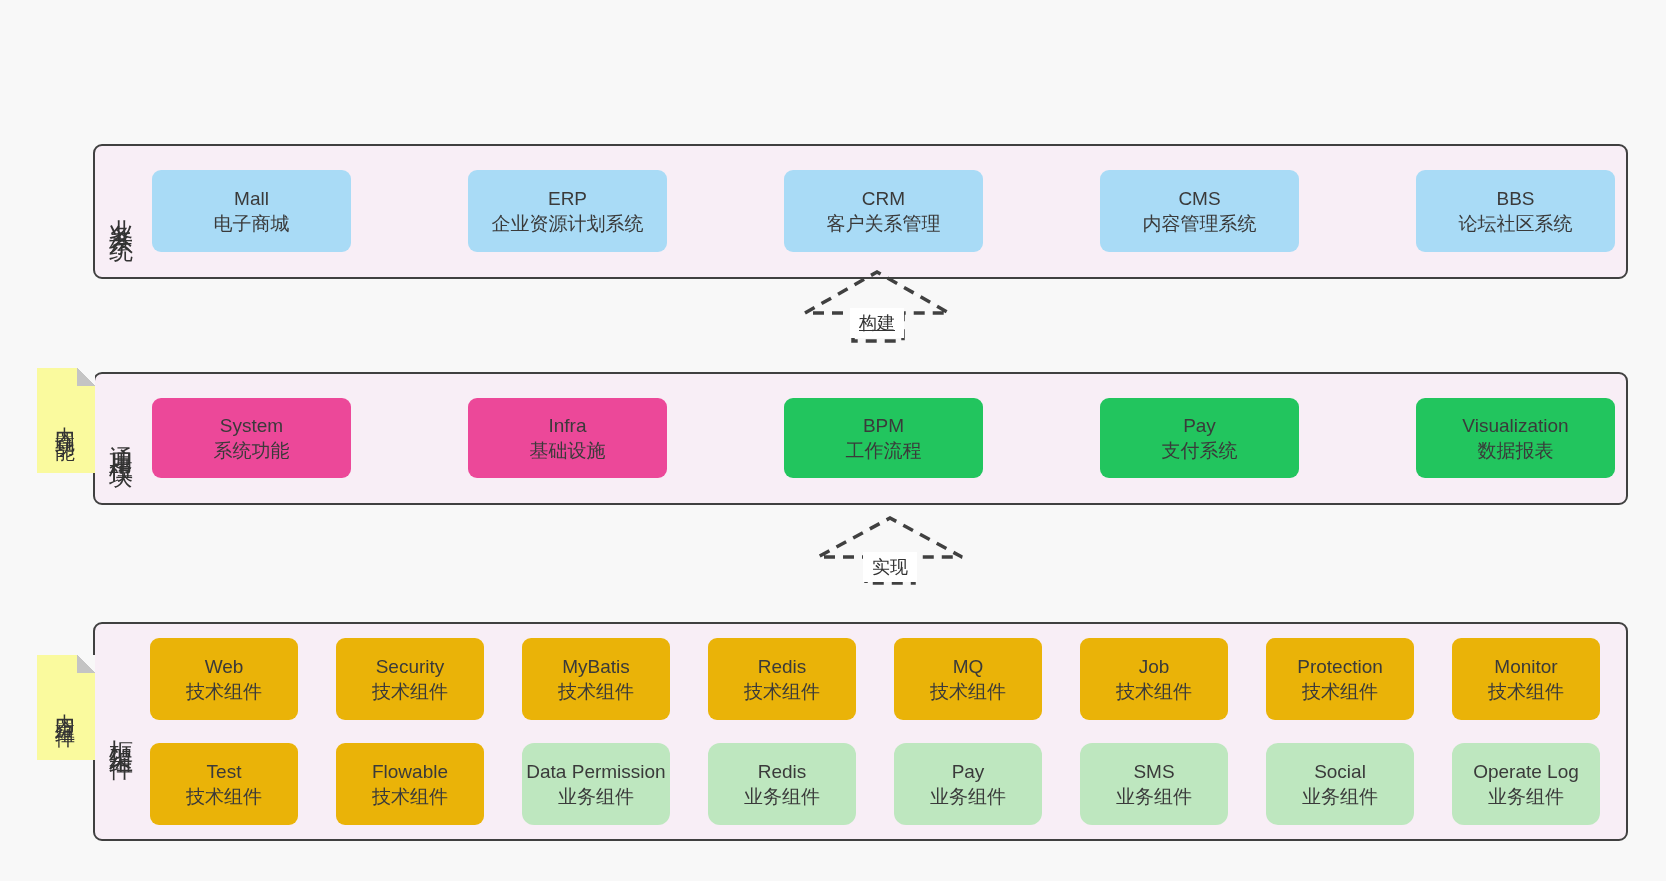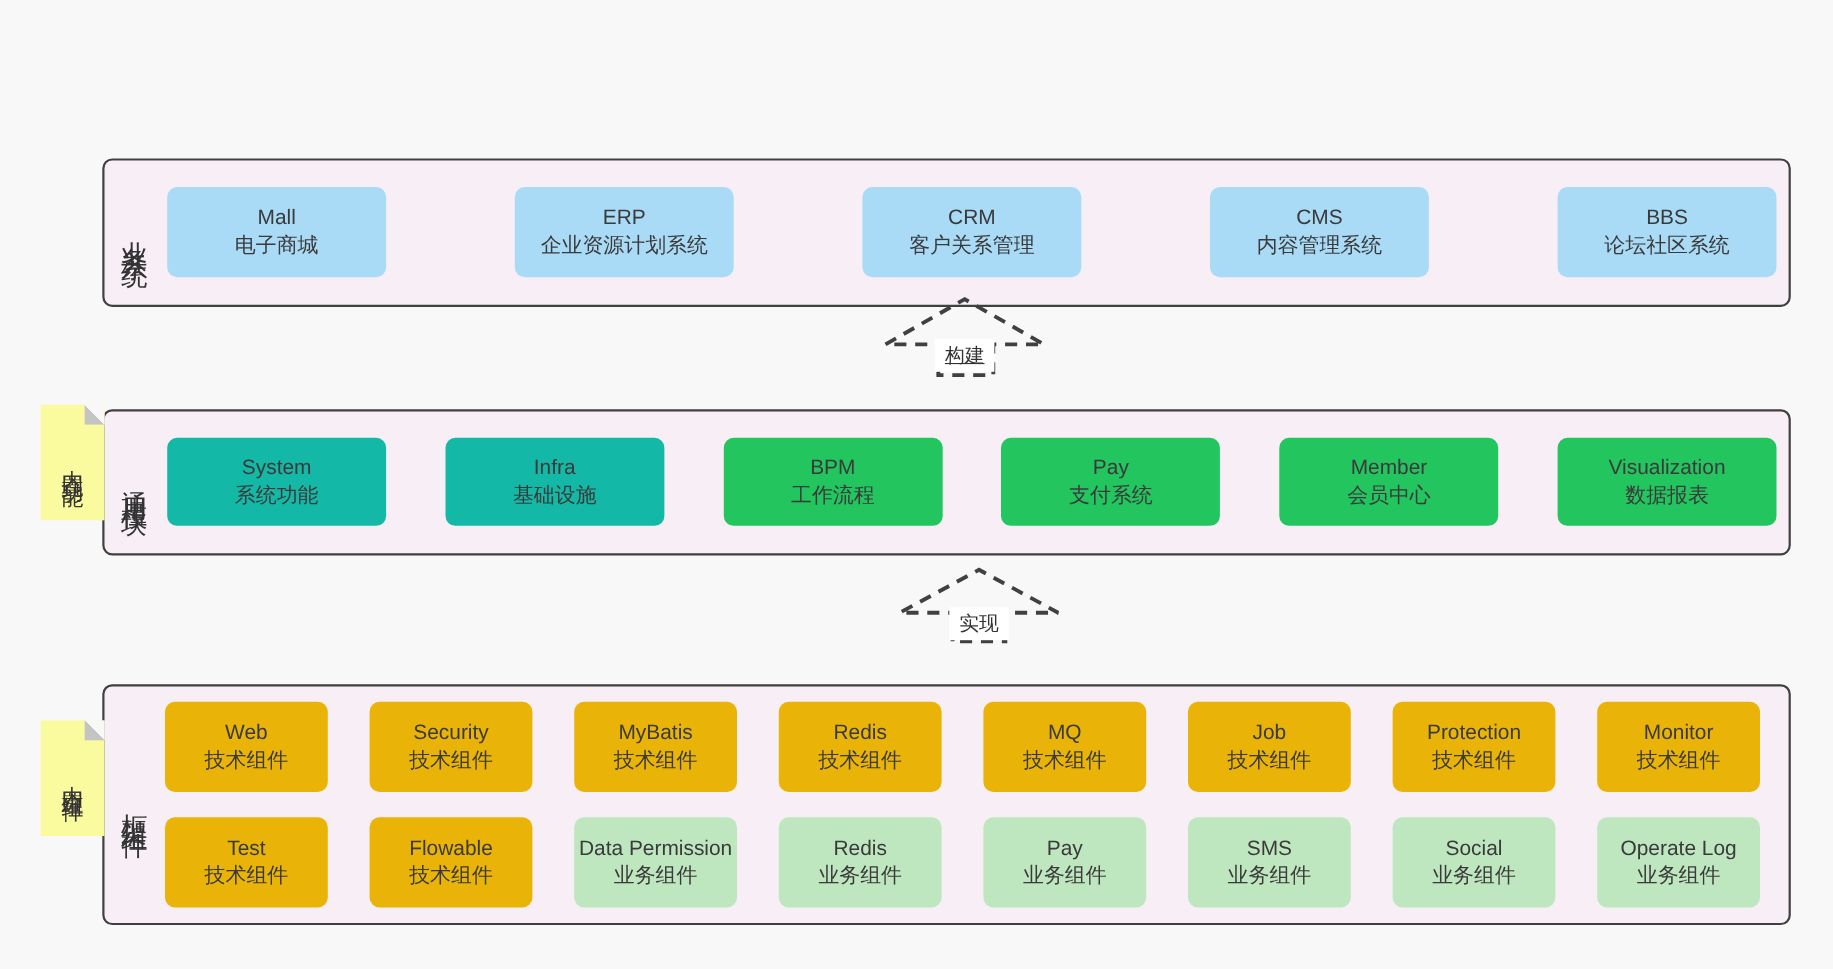--- a/index.html
+++ b/index.html
@@ -40,24 +40,24 @@
 
   .box{
     border-radius:9px;
     display:flex;flex-direction:column;justify-content:center;align-items:center;
     text-align:center;font-size:19px;line-height:1.32;color:#3a3a3a;
   }
   .row.six .box{width:199px;height:82px;}
   #layer-modules .row .box{height:80px;}
   .row.eight .box{width:148px;height:82px;}
   .box.blue{background:#a9dbf6;}
-  .box.red{background:#14b8a6;}
+  .box.red{background:#ec4899;}
   .box.pink{background:#22c55e;}
   .box.green{background:#eab308;}
-  .box.lightgreen{background:#bee7bf;}
+  .box.lightgreen{background:#bee7bf;border-radius:12px;}
   .box-name,.box-sub{width:100%;}
 
   
   .note{
     position:absolute;left:37px;width:58px;height:105px;
     background:#fafa9e;z-index:3;
     display:flex;align-items:center;justify-content:center;
   }
   #note-functions{top:368px;}
   #note-components{top:655px;}
@@ -140,24 +140,20 @@
       </div>
       <div class="box pink">
         <div class="box-name">BPM</div>
         <div class="box-sub">工作流程</div>
       </div>
       <div class="box pink">
         <div class="box-name">Pay</div>
         <div class="box-sub">支付系统</div>
       </div>
       <div class="box pink">
-        <div class="box-name">Member</div>
-        <div class="box-sub">会员中心</div>
-      </div>
-      <div class="box pink">
         <div class="box-name">Visualization</div>
         <div class="box-sub">数据报表</div>
       </div>
     </div>
   </div>
 
   <svg class="arrow-svg" id="arrow-implement" width="156" height="80" viewBox="0 0 156 80">
     <path class="arrow-path" d="M55 72 L55 46 L7 46 L79 7 L151 46 L103 46 L103 72 Z"></path>
   </svg>
   <div class="arrow-label" id="arrow-implement-label">实现</div>

